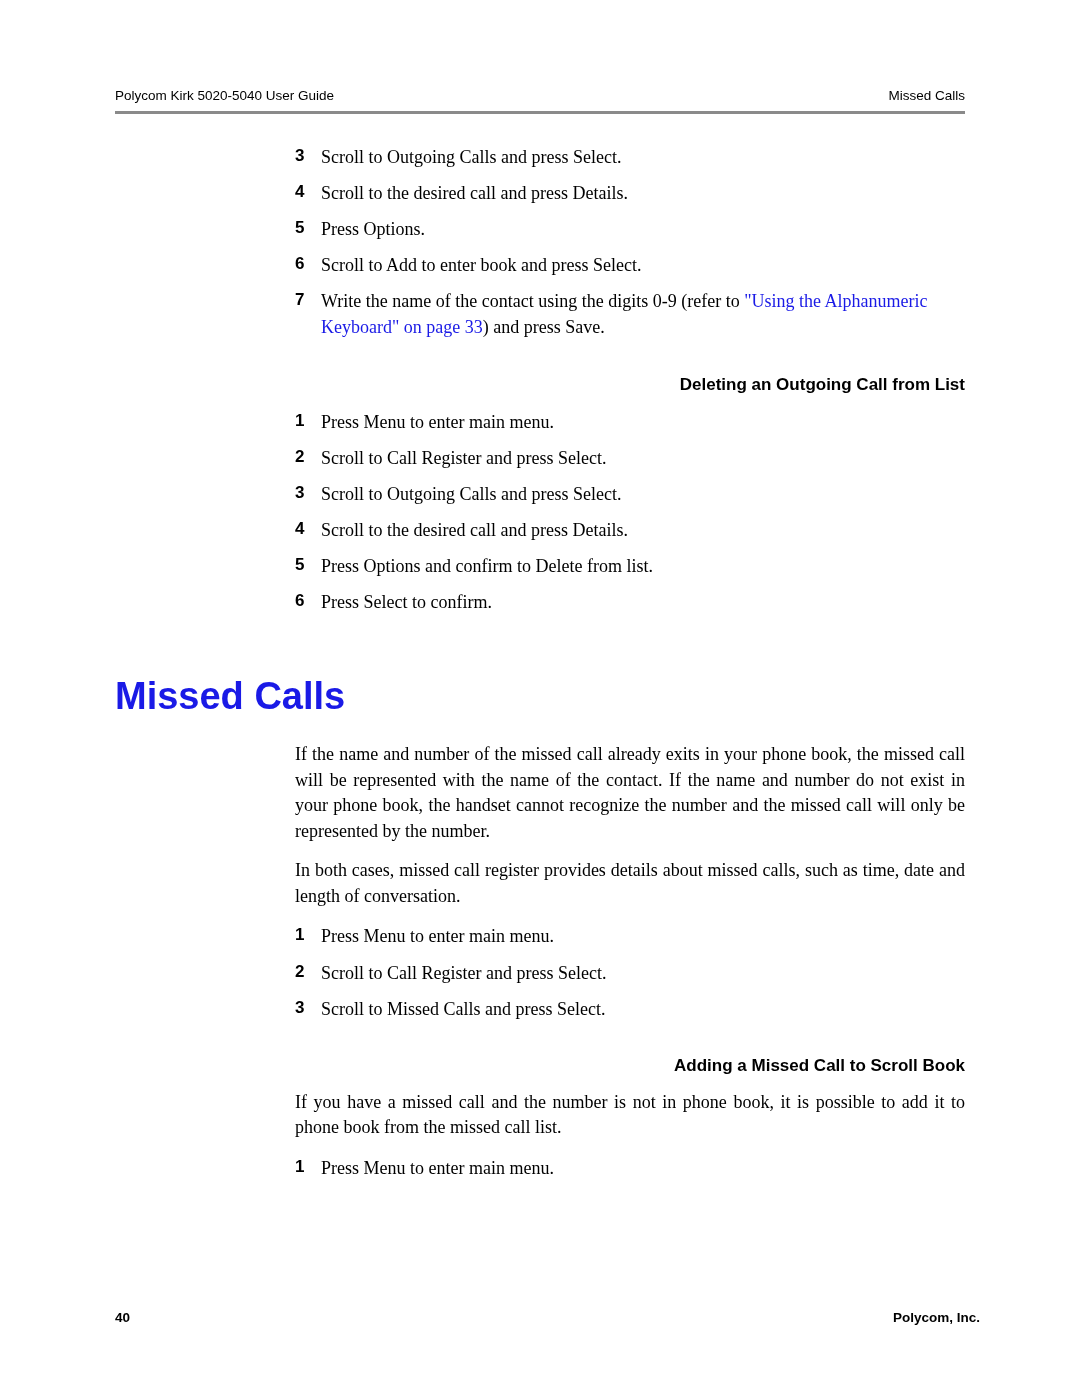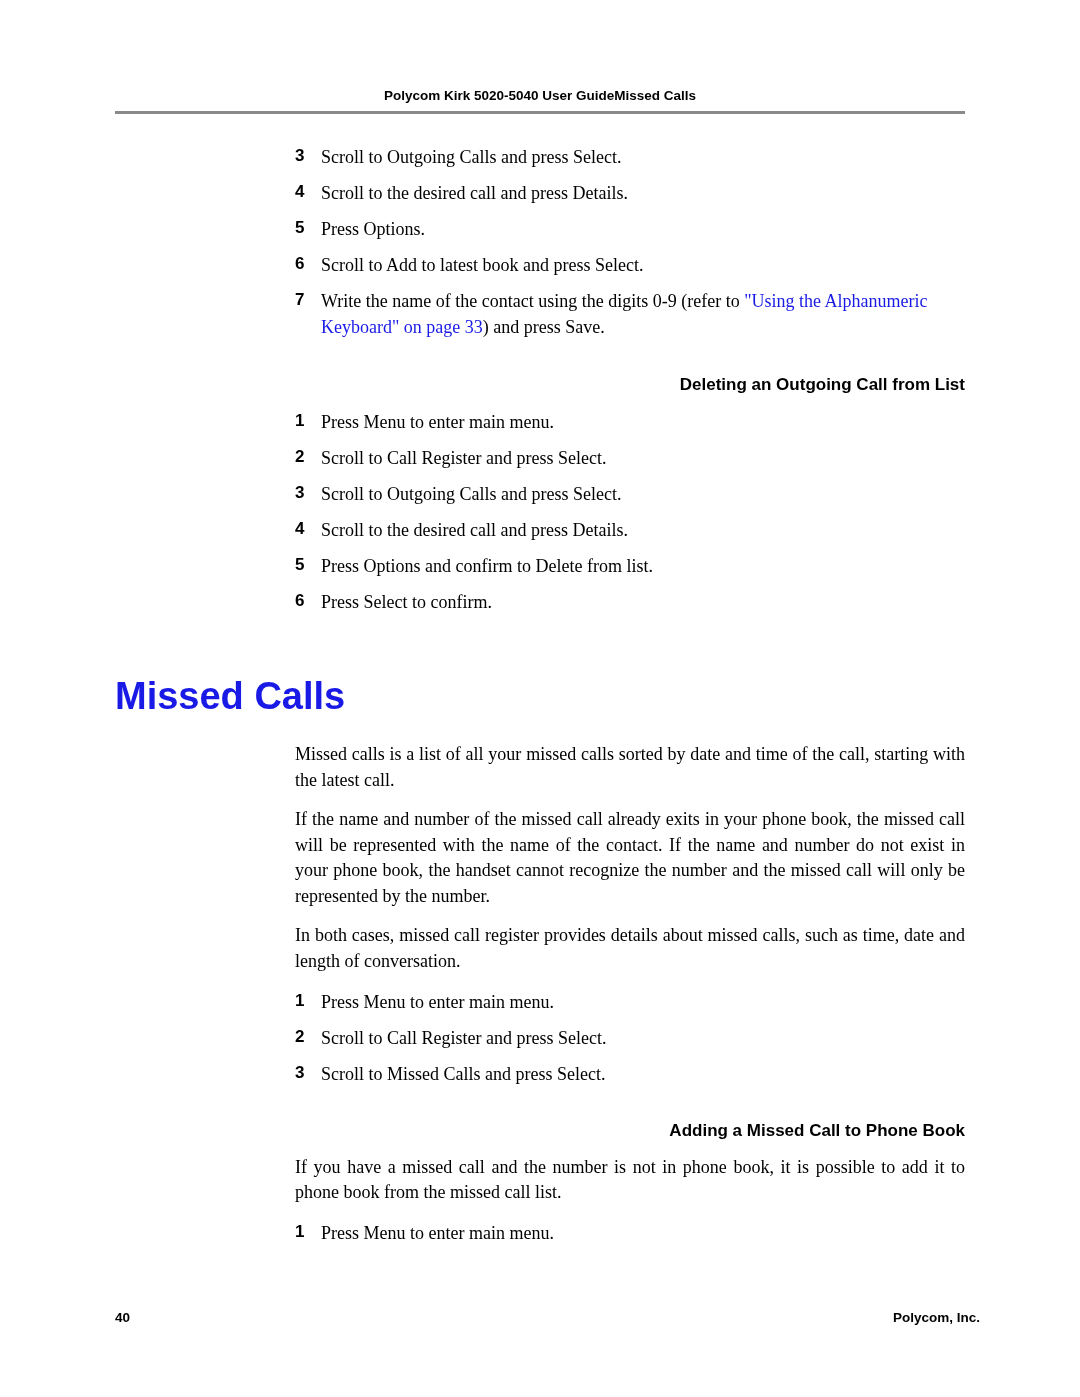--- a/index.html
+++ b/index.html
@@ -9,23 +9,23 @@
     color: #000;
     width: 1080px;
     height: 1397px;
     position: relative;
   }
   .page {
     padding: 88px 115px 60px 115px;
   }
   .header-row {
     display: flex;
-    justify-content: center;
+    justify-content: space-between;
     font-family: "Segoe UI", "Helvetica Neue", Arial, sans-serif;
-    font-weight: 700;
+    font-weight: 400;
     font-size: 13.5px;
     color: #000;
     padding-bottom: 8px;
   }
   .header-rule {
     height: 3px;
     background: #8a8a8a;
     margin-bottom: 30px;
   }
   .content {
@@ -107,21 +107,21 @@
     <div class="ol-step">
       <div class="ol-num">4</div>
       <div class="ol-body"><span>Scroll to the desired call and press </span><span class="b">Details</span><span>.</span></div>
     </div>
     <div class="ol-step">
       <div class="ol-num">5</div>
       <div class="ol-body"><span>Press </span><span class="b">Options.</span></div>
     </div>
     <div class="ol-step">
       <div class="ol-num">6</div>
-      <div class="ol-body"><span>Scroll to </span><span class="b">Add to latest book</span><span> and press </span><span class="b">Select</span><span>.</span></div>
+      <div class="ol-body"><span>Scroll to </span><span class="b">Add to enter book</span><span> and press </span><span class="b">Select</span><span>.</span></div>
     </div>
 
     <div class="ol-step">
       <div class="ol-num">7</div>
       <div class="ol-body"><span>Write the name of the contact using the digits 0-9 (refer to </span><span class="link">"Using the Alphanumeric Keyboard" on page 33</span><span>) and press </span><span class="b">Save</span><span>.</span></div>
     </div>
 
     <div class="subhead">Deleting an Outgoing Call from List</div>
     <div class="ol-step">
       <div class="ol-num">1</div>
@@ -146,38 +146,37 @@
     <div class="ol-step">
       <div class="ol-num">6</div>
       <div class="ol-body"><span>Press </span><span class="b">Select</span><span> to confirm.</span></div>
     </div>
 
   </div>
 
   <div class="h1">Missed Calls</div>
 
   <div class="content">
-    <p class="para">Missed calls is a list of all your missed calls sorted by date and time of the call, starting with the latest call.</p>
     <p class="para">If the name and number of the missed call already exits in your phone book, the missed call will be represented with the name of the contact. If the name and number do not exist in your phone book, the handset cannot recognize the number and the missed call will only be represented by the number.</p>
     <p class="para"><span>In both cases, missed call register provides details about missed calls, such as time, date and length of conversation</span><span class="b">.</span></p>
 
     <div class="ol-step">
       <div class="ol-num">1</div>
       <div class="ol-body"><span>Press </span><span class="b">Menu</span><span> to enter main menu.</span></div>
     </div>
     <div class="ol-step">
       <div class="ol-num">2</div>
       <div class="ol-body"><span>Scroll to </span><span class="b">Call Register</span><span> and press </span><span class="b">Select</span><span>.</span></div>
     </div>
     <div class="ol-step">
       <div class="ol-num">3</div>
       <div class="ol-body"><span>Scroll to </span><span class="b">Missed Calls</span><span> and press </span><span class="b">Select</span><span>.</span></div>
     </div>
 
-    <div class="subhead">Adding a Missed Call to Phone Book</div>
+    <div class="subhead">Adding a Missed Call to Scroll Book</div>
     <p class="para">If you have a missed call and the number is not in phone book, it is possible to add it to phone book from the missed call list.</p>
     <div class="ol-step gap-top">
       <div class="ol-num">1</div>
       <div class="ol-body"><span>Press </span><span class="b">Menu</span><span> to enter main menu.</span></div>
     </div>
 
   </div>
 
 </div>
 

